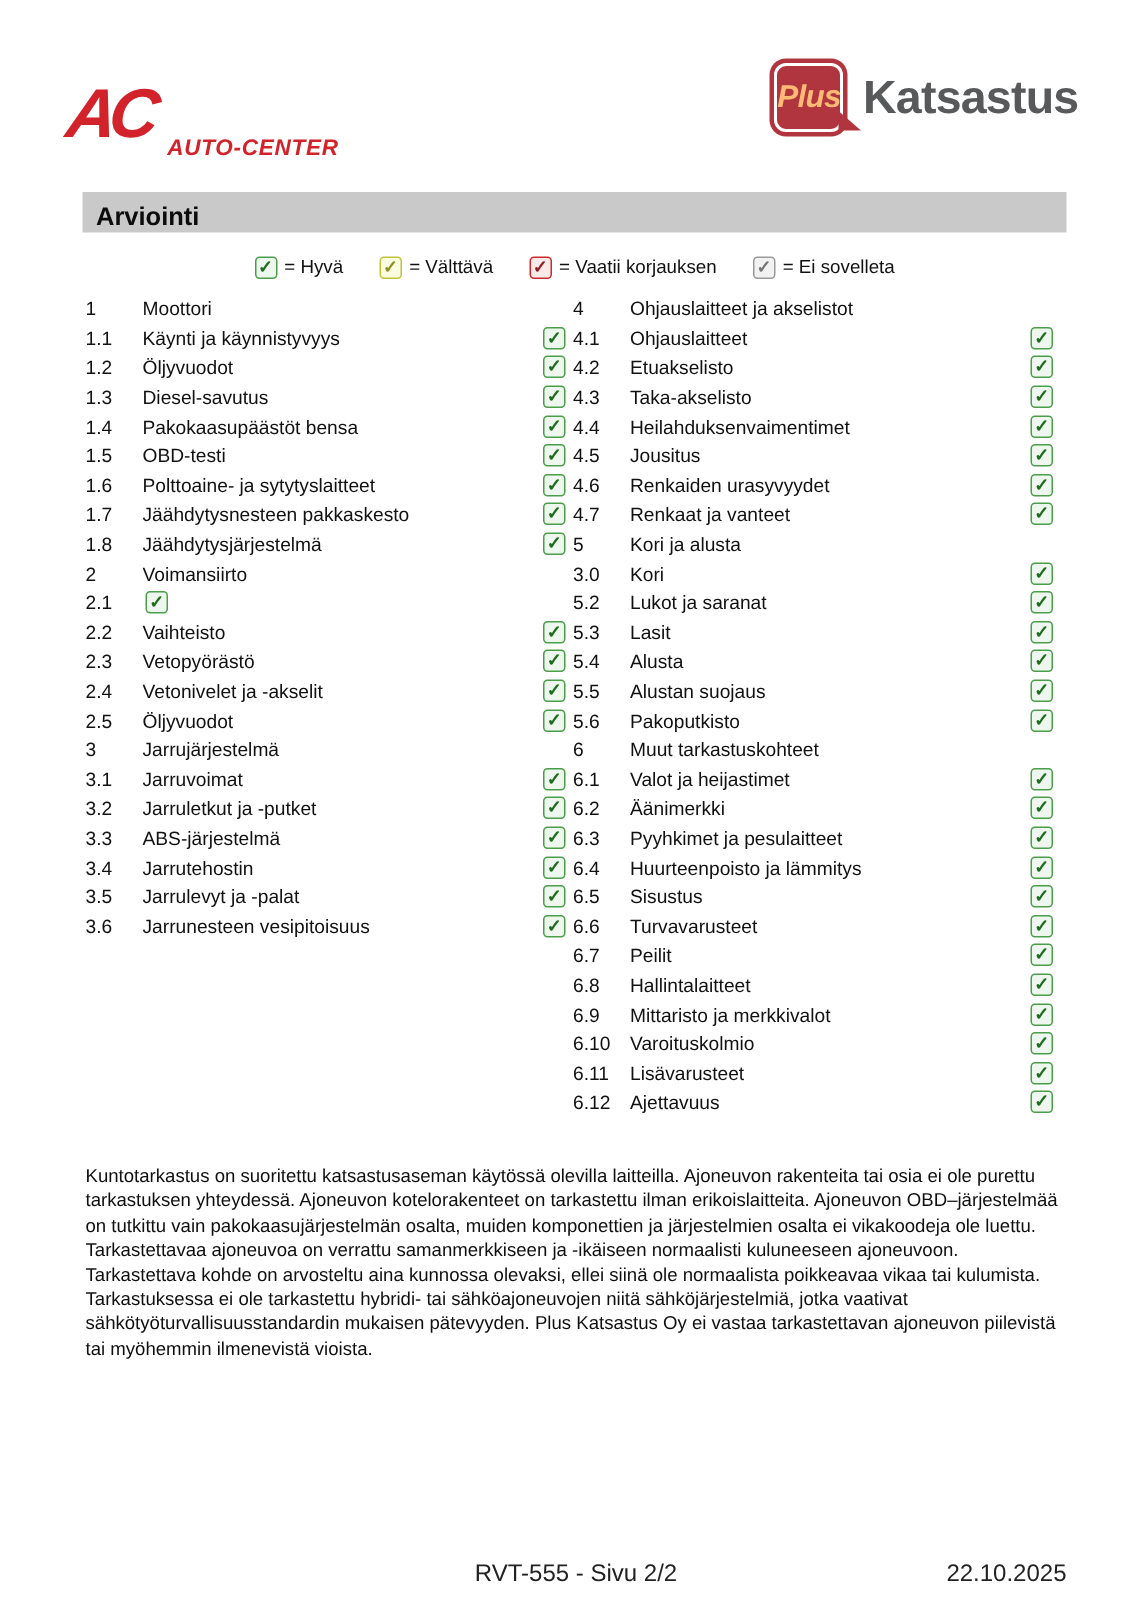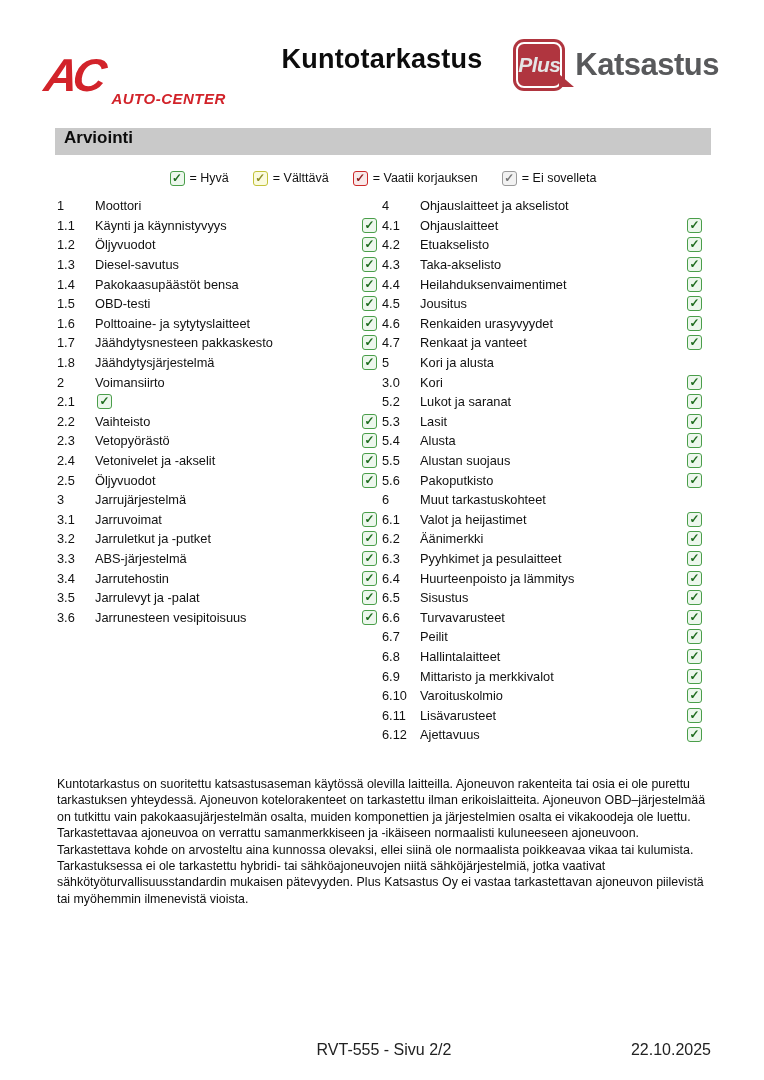--- a/index.html
+++ b/index.html
@@ -39,32 +39,32 @@
     flex:none;
   }
   .plus-badge::before{
     content:"";position:absolute;inset:3px;border:2px solid #fff;border-radius:8px;
   }
   .plus-badge::after{
     content:"";position:absolute;right:-9px;bottom:4px;width:0;height:0;
     border-top:13px solid transparent;border-left:15px solid var(--plus-red);
   }
   .plus-text{
-    position:relative;z-index:1;color:#e5e5e5;font-weight:bold;font-style:italic;
+    position:relative;z-index:1;color:#fdba74;font-weight:bold;font-style:italic;
     font-size:21px;letter-spacing:-.5px;
   }
   .katsastus-text{
     margin-left:10px;font-size:31px;font-weight:bold;color:var(--katsastus-gray);
     letter-spacing:-.5px;
   }
 
   
   .section-bar{
     position:absolute;left:55px;top:128px;width:656px;height:27px;
-    background:var(--bar-gray);display:flex;align-items:flex-start;
+    background:var(--bar-gray);display:flex;align-items:flex-end;
     padding-left:9px;font-size:17px;font-weight:bold;color:#0c0c0c;
   }
 
   
   .legend{
     position:absolute;left:55px;top:169px;width:656px;height:18px;
     display:flex;justify-content:center;align-items:center;gap:24px;
     font-size:12.5px;color:#111;
   }
   .legend-item{display:flex;align-items:center;gap:5px;}
@@ -104,21 +104,20 @@
 </head>
 <body>
 
 <div class="page">
 
   <div class="header">
     <div class="logo-ac">
       <span class="ac-mark">AC</span>
       <span class="ac-text">Auto-Center</span>
     </div>
-    <div class="doc-title">Kuntotarkastus</div>
     <div class="logo-plus">
       <span class="plus-badge">
         <span class="plus-text">Plus</span>
       </span>
       <span class="katsastus-text">Katsastus</span>
     </div>
   </div>
 
   <div class="section-bar">
     <span>Arviointi</span>

